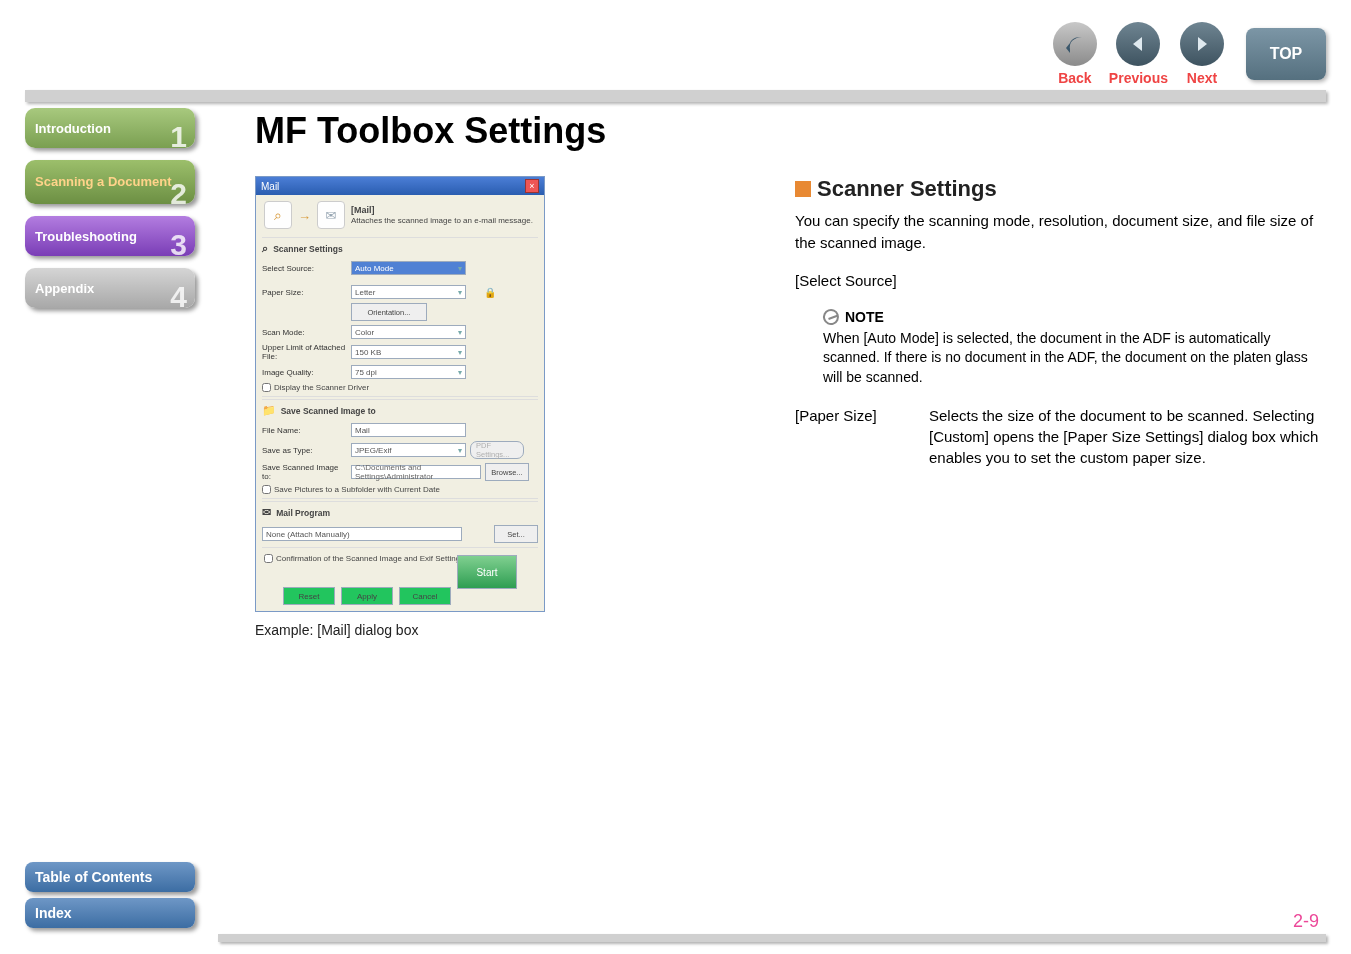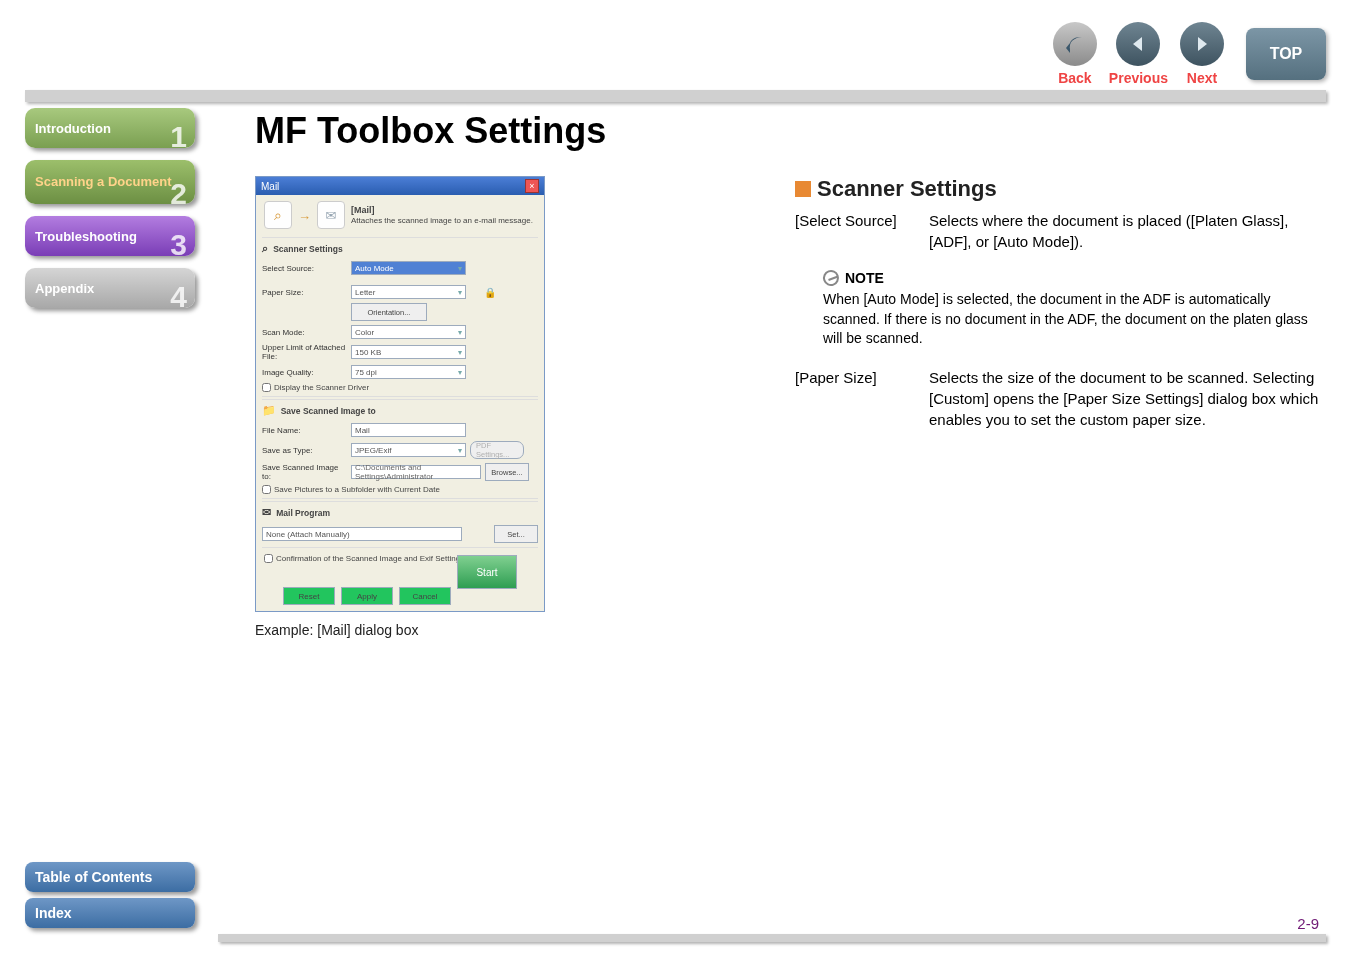--- a/index.html
+++ b/index.html
@@ -25,21 +25,21 @@
     .nav-btn.appendix { background: linear-gradient(to bottom, #d5d5d5, #a8a8a8); color: #fff; }
     .nav-num { position: absolute; right: 8px; bottom: -6px; font-size: 30px; color: rgba(255,255,255,0.8); font-weight: bold; }
     
     .bottom-btns { position: absolute; left: 25px; bottom: 20px; width: 180px; }
     .bb { width: 170px; height: 30px; border-radius: 8px; margin-bottom: 6px; display: flex; align-items: center; padding-left: 10px; color: #fff; font-size: 14px; font-weight: bold; box-shadow: 3px 3px 4px rgba(0,0,0,0.4); }
     .bb.toc { background: linear-gradient(to bottom, #6e97c6, #3c6da3); }
     .bb.idx { background: linear-gradient(to bottom, #6e97c6, #3c6da3); }
     
     
     .bottom-strip { position: absolute; bottom: 12px; left: 218px; right: 25px; height: 8px; background: #d0d0d0; box-shadow: 2px 2px 3px rgba(0,0,0,0.3); }
-    .page-num { position: absolute; right: 32px; bottom: 22px; font-size: 15px; color: #701a75; }
+    .page-num { position: absolute; right: 32px; bottom: 22px; font-size: 18px; color: #ec4899; }
     
     
     .main { position: absolute; left: 255px; top: 110px; right: 30px; }
     .main-title { font-family: Arial Black, Arial, sans-serif; font-size: 36px; font-weight: 900; margin-bottom: 24px; }
     
     .columns { display: flex; gap: 20px; align-items: flex-start; }
     .col-left { width: 320px; }
     .col-right { flex: 1; padding-left: 200px; }
     
     
@@ -283,24 +283,24 @@
         </div>
       </div>
 
       <div class="caption">Example: [Mail] dialog box</div>
     </div>
 
     <div class="col-right">
       <div class="r-heading">
         <span class="r-sq"></span><span>Scanner Settings</span>
       </div>
+      <p class="r-intro">You can specify the scanning mode, resolution, document size, and file size of the scanned image.</p>
 
       <div class="def-row">
         <div class="def-term">[Select Source]</div>
-        <div class="def-desc">Selects where the document is placed ([Platen Glass], [ADF], or [Auto Mode]).</div>
       </div>
 
       <div class="note-block">
         <div class="note-head">
           <span class="note-icon"></span>
           <span>NOTE</span>
         </div>
         <div class="note-text">When [Auto Mode] is selected, the document in the ADF is automatically scanned. If there is no document in the ADF, the document on the platen glass will be scanned.</div>
       </div>
 

